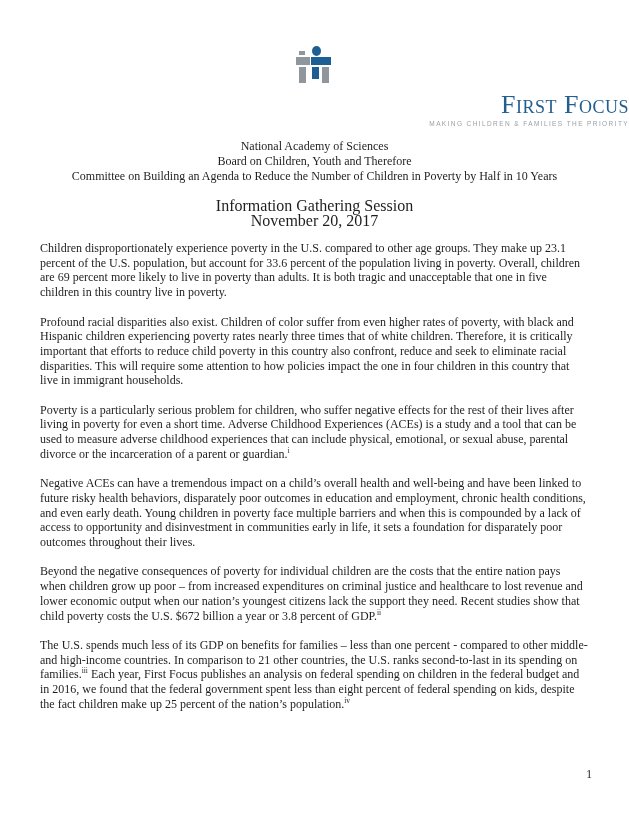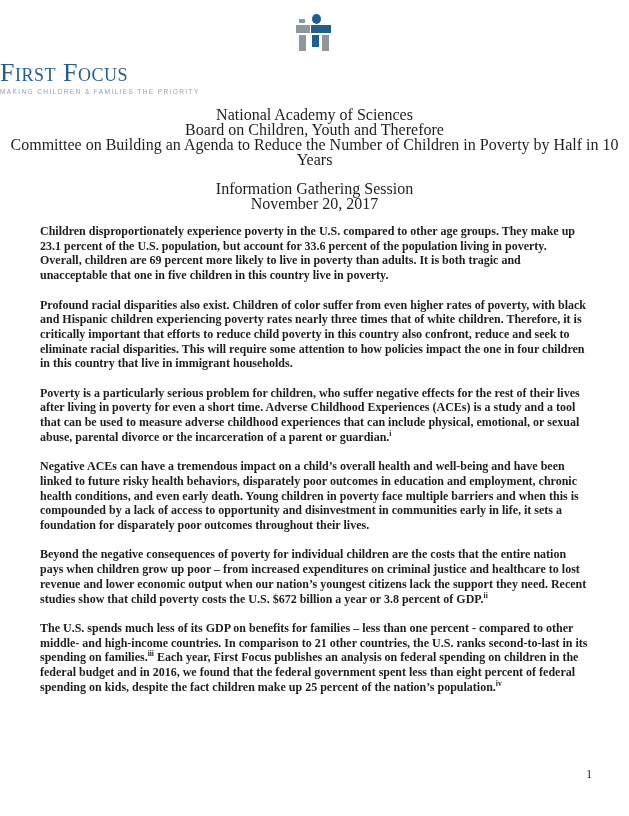--- a/index.html
+++ b/index.html
@@ -11,22 +11,22 @@
     position: relative;
     width: 629px;
     height: 816px;
     background: #ffffff;
     font-family: "Liberation Serif", serif;
     color: #1e1e1e;
     overflow: hidden;
   }
   
   .logo-block {
-    padding-top: 14px;
-    text-align: left;
+    padding-top: 46px;
+    text-align: right;
   }
   .logo-icon {
     display: block;
     margin: 0 auto;
   }
   .logo-wordmark {
     font-size: 26px;
     line-height: 24px;
     font-variant: small-caps;
     letter-spacing: 0.5px;
@@ -37,21 +37,21 @@
     font-family: "Liberation Sans", sans-serif;
     font-size: 6.5px;
     letter-spacing: 1.4px;
     color: #9aa0a5;
     margin-top: 3px;
   }
   
   .doc-header {
     margin: 12px 10px 0;
     text-align: center;
-    font-size: 16px;
+    font-size: 12px;
     line-height: 15px;
   }
   .session-block {
     margin-top: 14px;
     text-align: center;
     font-size: 16px;
     line-height: 15px;
   }
   .doc-title {
     margin-top: 13px;
@@ -63,21 +63,20 @@
   }
   
   .body-text {
     margin: 13px 40px 0;
     font-size: 12px;
     line-height: 14.7px;
     text-align: left;
   }
   .body-text p {
     margin: 0 0 14.7px 0;
-    font-weight: bold;
   }
   sup.fn {
     font-size: 7.5px;
     line-height: 0;
     vertical-align: super;
   }
   
   .page-number {
     position: absolute;
     right: 37px;

